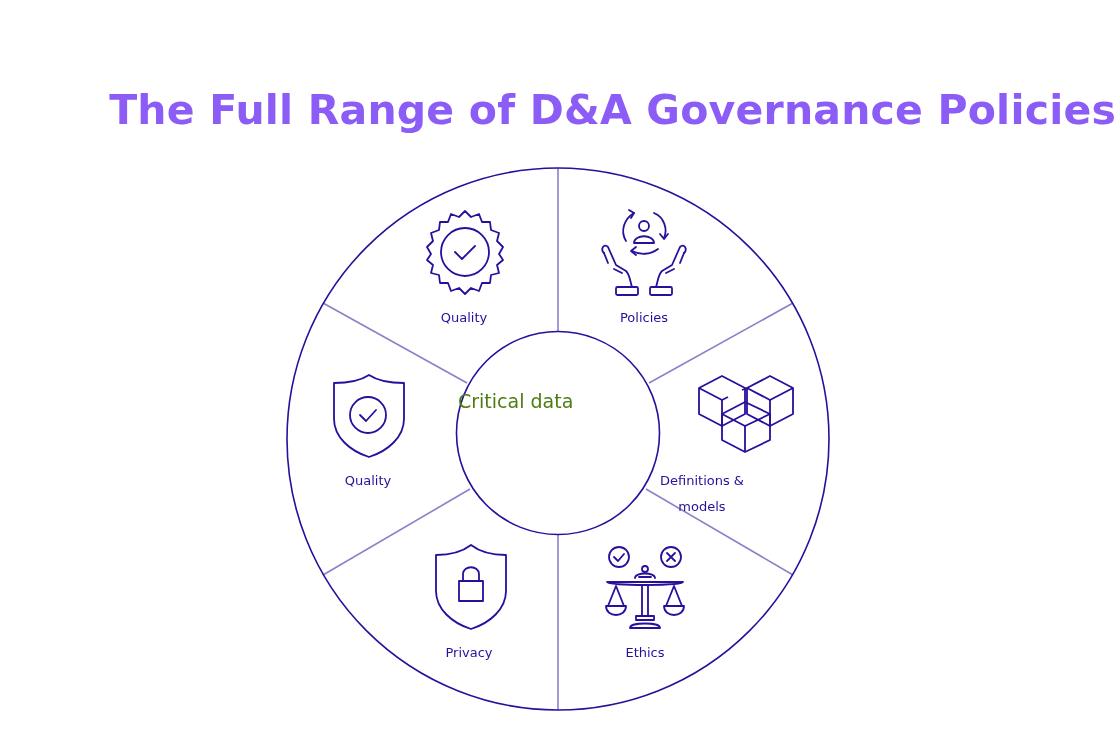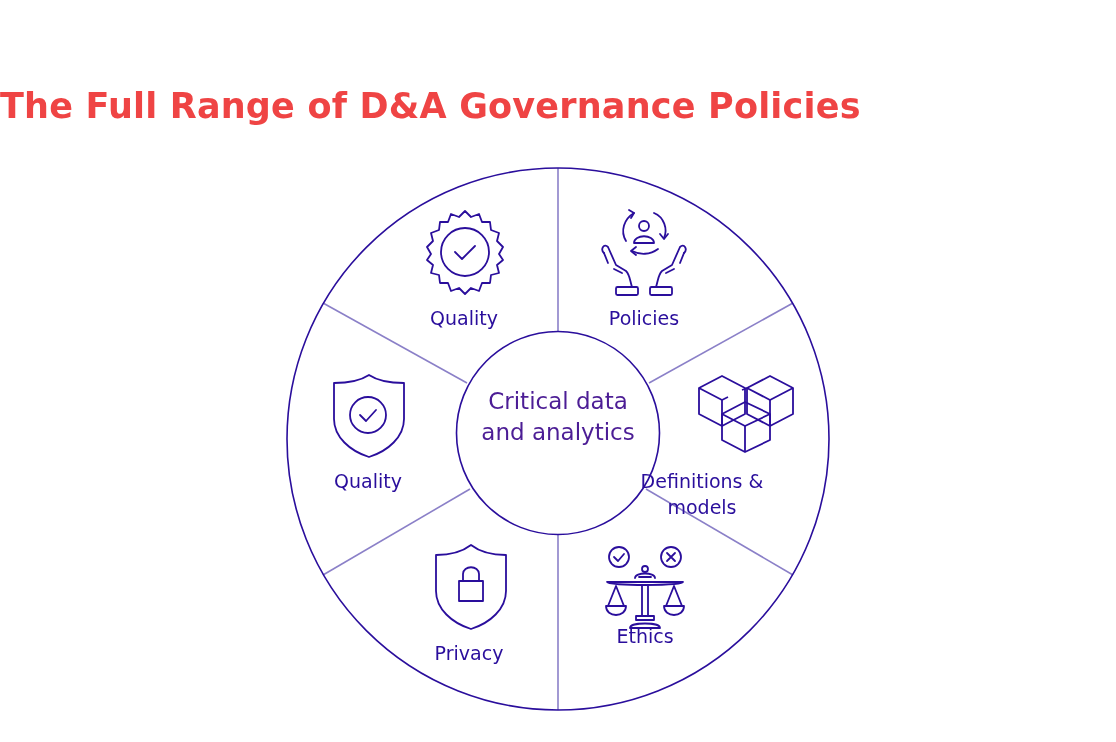--- a/index.html
+++ b/index.html
@@ -1,31 +1,31 @@
 <!DOCTYPE html>
 <html><head>
 <meta charset="utf-8">
 <style>
   html, body { margin: 0; padding: 0; background: #ffffff; }
   body { width: 1116px; height: 742px; position: relative; overflow: hidden;
          font-family: "Liberation Sans", "DejaVu Sans", sans-serif; }
   .title {
-    position: absolute; left: 0; top: 86px; width: 1116px; text-align: left;
-    font-size: 35px; font-weight: 600; color: #ef4444; letter-spacing: 0.2px;
+    position: absolute; left: 0; top: 86px; width: 1116px; text-align: right;
+    font-size: 41px; font-weight: 600; color: #8b5cf6; letter-spacing: 0.2px;
     font-family: "DejaVu Sans", sans-serif;
   }
   svg.wheel { position: absolute; left: 0; top: 0; }
   .label {
-    position: absolute; color: #2A0E9C; font-size: 19px; text-align: center;
+    position: absolute; color: #2A0E9C; font-size: 13px; text-align: center;
     font-family: "DejaVu Sans", sans-serif; line-height: 26px; white-space: nowrap;
     transform: translateX(-50%);
   }
   .center-text {
-    position: absolute; left: 458px; top: 386px; width: 200px; text-align: center;
-    color: #4c1d95; font-size: 23px; line-height: 31px;
+    position: absolute; left: 458px; top: 386px; width: 200px; 
+    color: #4d7c0f; font-size: 19px; line-height: 31px;
     font-family: "DejaVu Sans", sans-serif;
   }
   .center-text span { display: block; }
   .icon { position: absolute; }
 </style>
 </head>
 <body>
 
 <div class="title">The Full Range of D&amp;A Governance Policies</div>
 
@@ -38,21 +38,20 @@
     <line x1="793" y1="303" x2="649" y2="383"></line>
     <line x1="323" y1="575" x2="470" y2="489"></line>
     <line x1="793" y1="575" x2="646" y2="489"></line>
   </g>
   <circle cx="558" cy="439" r="271" fill="none" stroke="#2A0E9C" stroke-width="1.6"></circle>
   <circle cx="558" cy="433" r="101.5" fill="#ffffff" stroke="#2A0E9C" stroke-width="1.6"></circle>
 </svg>
 
 <div class="center-text">
   <span>Critical data</span>
-  <span>and analytics</span>
 </div>
 
 <div>
   <svg class="icon" style="left:422px;top:210px" width="86" height="86" viewBox="0 0 86 86">
     <g fill="none" stroke="#2A0E9C" stroke-width="1.8" stroke-linejoin="round" stroke-linecap="round">
       <path d="M43,3 L49,9 L57,6 L60,14 L68,14 L69,22 L77,25 L75,33 L81,39 L77,46 L81,52 L75,57 L77,65 L69,67 L68,75 L60,75 L57,83 L49,80 L43,86 L37,80 L29,83 L26,75 L18,75 L17,67 L9,65 L11,57 L5,52 L9,46 L5,39 L11,33 L9,25 L17,22 L18,14 L26,14 L29,6 L37,9 Z" transform="translate(0,-2)"></path>
       <circle cx="43" cy="42" r="24"></circle>
       <path d="M33,42 L40,49 L53,36"></path>
     </g>
   </svg>
@@ -132,21 +131,21 @@
       <path d="M32,72 L50,72 L50,76 L32,76 Z"></path>
       <path d="M26,84 C26,78 56,78 56,84 Z"></path>
 
       <path d="M12,42 L4,62 M12,42 L20,62"></path>
       <path d="M2,62 L22,62 C22,74 2,74 2,62 Z"></path>
 
       <path d="M70,42 L62,62 M70,42 L78,62"></path>
       <path d="M60,62 L80,62 C80,74 60,74 60,62 Z"></path>
     </g>
   </svg>
-  <div class="label" style="left:645px;top:623px">Ethics</div>
+  <div class="label" style="left:645px;top:640px">Ethics</div>
 </div>
 
 <div>
   <svg class="icon" style="left:432px;top:543px" width="78" height="88" viewBox="0 0 78 88">
     <g fill="none" stroke="#2A0E9C" stroke-width="1.8" stroke-linejoin="round" stroke-linecap="round">
       <path d="M39,2 C48,9 60,12 74,12 L74,48 C74,66 58,80 39,86 C20,80 4,66 4,48 L4,12 C18,12 30,9 39,2 Z"></path>
       <rect x="27" y="38" width="24" height="20"></rect>
       <path d="M31,38 L31,31 C31,22 47,22 47,31 L47,38"></path>
     </g>
   </svg>

